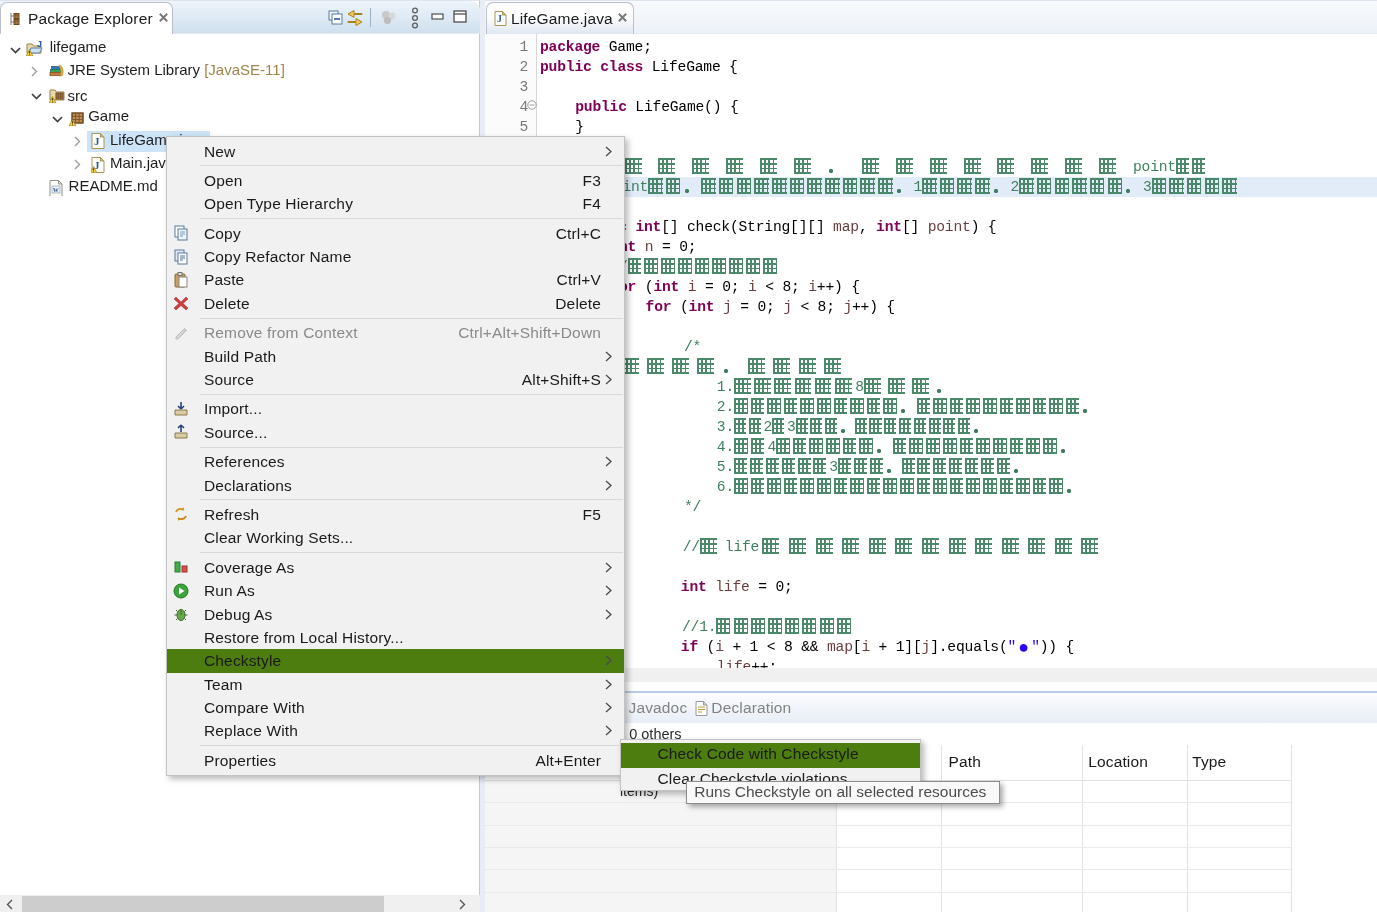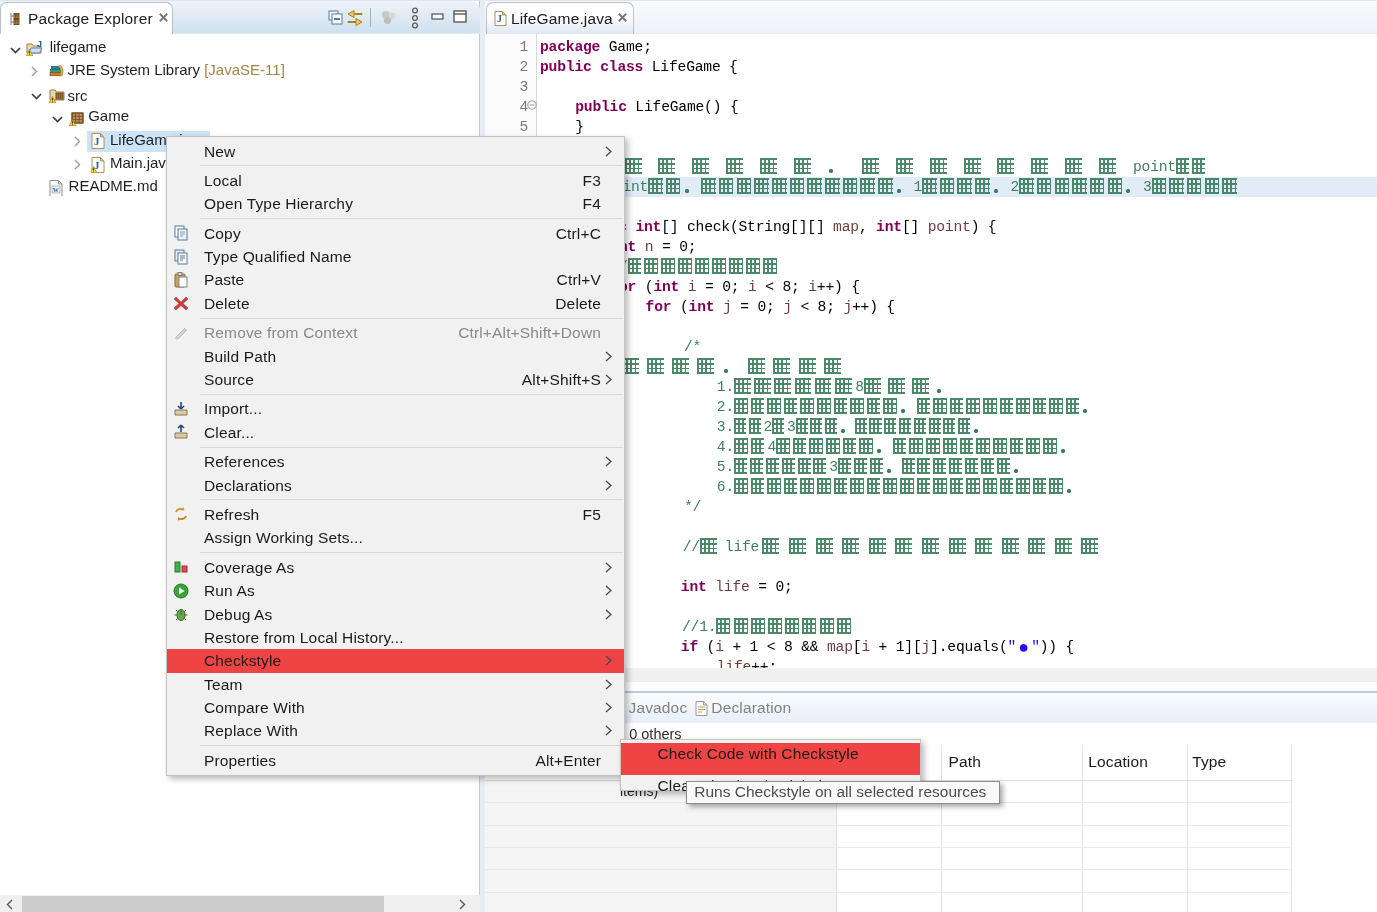--- a/index.html
+++ b/index.html
@@ -57,25 +57,25 @@
 #sash{position:absolute;left:485px;top:691px;width:892px;height:2px;background:#b9cbe2}
 
 #menu{position:absolute;left:165.5px;top:135.5px;width:459px;background:#f1f1f1;
  border:1px solid #c3c3c3;box-shadow:3px 3px 6px rgba(0,0,0,.28);padding:3px 0;z-index:10}
 .mi{position:relative;height:23.4px;line-height:23.4px;font-size:15.5px;letter-spacing:.15px;color:#1a1a1a}
 .mi .ml{position:absolute;left:37.5px;top:0}
 .mi .ms{position:absolute;right:22.5px;top:0}
 .mi .mic{position:absolute;left:6.5px;top:3.5px;width:16px;height:16px}
 .mi .ar{position:absolute;right:11.5px;top:6px}
 .mi.dis{color:#8a8a8a}
-.mi.hl{background:#ef4444}
+.mi.hl{background:#4d7c0f}
 .msep{height:0;border-top:1px solid #d8d8d8;margin:2.5px 1px 2.5px 33px}
 #submenu{position:absolute;left:619.7px;top:739.1px;width:301px;height:51.5px;background:#f1f1f1;
  border:1px solid #c3c3c3;box-shadow:3px 3px 6px rgba(0,0,0,.28);padding:2.5px 0;z-index:11}
-#submenu .mi{height:32px;line-height:22.5px}
+#submenu .mi{height:25px;line-height:22.5px}
 #submenu .ml{left:36.8px}
 #tooltip{position:absolute;left:686.3px;top:781px;width:314px;height:22.5px;background:#f9f9f9;
  border:1px solid #8c8c8c;box-shadow:3px 3px 5px rgba(0,0,0,.33);z-index:12;
  font-size:15.5px;color:#4d4d4d;line-height:20.5px;padding-left:7px;white-space:pre}
 svg{display:block}
 text{user-select:none}
 </style></head><body>
 
 <div id="lp">
  <div id="lptab"></div>
@@ -322,21 +322,21 @@
 
 <div id="menu">
     <div class="mi">
       <span class="ml">New</span>
       <svg class="ar" width="7" height="11" viewBox="0 0 7 11">
         <path d="M1 1l5 4.5L1 10" stroke="#4b4b4b" fill="none" stroke-width="1.3"></path>
       </svg>
     </div>
     <div class="msep"></div>
     <div class="mi">
-      <span class="ml">Local</span>
+      <span class="ml">Open</span>
       <span class="ms">F3</span>
     </div>
     <div class="mi">
       <span class="ml">Open Type Hierarchy</span>
       <span class="ms">F4</span>
     </div>
     <div class="msep"></div>
     <div class="mi">
       <span class="mic">
         <svg width="16" height="16" viewBox="0 0 16 16">
@@ -349,21 +349,21 @@
       <span class="ms">Ctrl+C</span>
     </div>
     <div class="mi">
       <span class="mic">
         <svg width="16" height="16" viewBox="0 0 16 16">
           <rect x="2" y="1" width="9" height="11" fill="#dfe9f3" stroke="#5b7aa0"></rect>
           <rect x="5" y="4" width="9" height="11" fill="#fff" stroke="#5b7aa0"></rect>
           <path d="M7 7h5M7 9h5M7 11h3" stroke="#4a6c9b" fill="none"></path>
         </svg>
       </span>
-      <span class="ml">Type Qualified Name</span>
+      <span class="ml">Copy Refactor Name</span>
     </div>
     <div class="mi">
       <span class="mic">
         <svg width="16" height="16" viewBox="0 0 16 16">
           <rect x="2" y="2" width="10" height="13" rx="1" fill="#c9a063" stroke="#8a6a33"></rect>
           <rect x="5" y="0.5" width="4" height="3" fill="#ddd" stroke="#777"></rect>
           <rect x="6" y="5" width="8" height="10" fill="#fff" stroke="#888"></rect>
         </svg>
       </span>
       <span class="ml">Paste</span>
@@ -412,21 +412,21 @@
       </span>
       <span class="ml">Import...</span>
     </div>
     <div class="mi">
       <span class="mic">
         <svg width="16" height="16" viewBox="0 0 16 16">
           <path d="M2 9h12v5H2z" fill="#d9cba8" stroke="#8b7a4d"></path>
           <path d="M8 8V1M8 1L5 4M8 1l3 3" stroke="#28427e" stroke-width="1.6" fill="none"></path>
         </svg>
       </span>
-      <span class="ml">Clear...</span>
+      <span class="ml">Source...</span>
     </div>
     <div class="msep"></div>
     <div class="mi">
       <span class="ml">References</span>
       <svg class="ar" width="7" height="11" viewBox="0 0 7 11">
         <path d="M1 1l5 4.5L1 10" stroke="#4b4b4b" fill="none" stroke-width="1.3"></path>
       </svg>
     </div>
     <div class="mi">
       <span class="ml">Declarations</span>
@@ -441,21 +441,21 @@
           <path d="M3 6a5 4.5 0 0 1 8-2" fill="none" stroke="#d79b2e" stroke-width="2"></path>
           <path d="M11 1v3h-3z" fill="#d79b2e"></path>
           <path d="M13 10a5 4.5 0 0 1-8 2" fill="none" stroke="#c98c20" stroke-width="2"></path>
           <path d="M5 15v-3h3z" fill="#c98c20"></path>
         </svg>
       </span>
       <span class="ml">Refresh</span>
       <span class="ms">F5</span>
     </div>
     <div class="mi">
-      <span class="ml">Assign Working Sets...</span>
+      <span class="ml">Clear Working Sets...</span>
     </div>
     <div class="msep"></div>
     <div class="mi">
       <span class="mic">
         <svg width="16" height="16" viewBox="0 0 16 16">
           <rect x="2" y="3" width="5" height="10" fill="#3fae49" stroke="#2b7d33"></rect>
           <rect x="9" y="7" width="5" height="6" fill="#d94f4f" stroke="#a03030"></rect>
         </svg>
       </span>
       <span class="ml">Coverage As</span>

